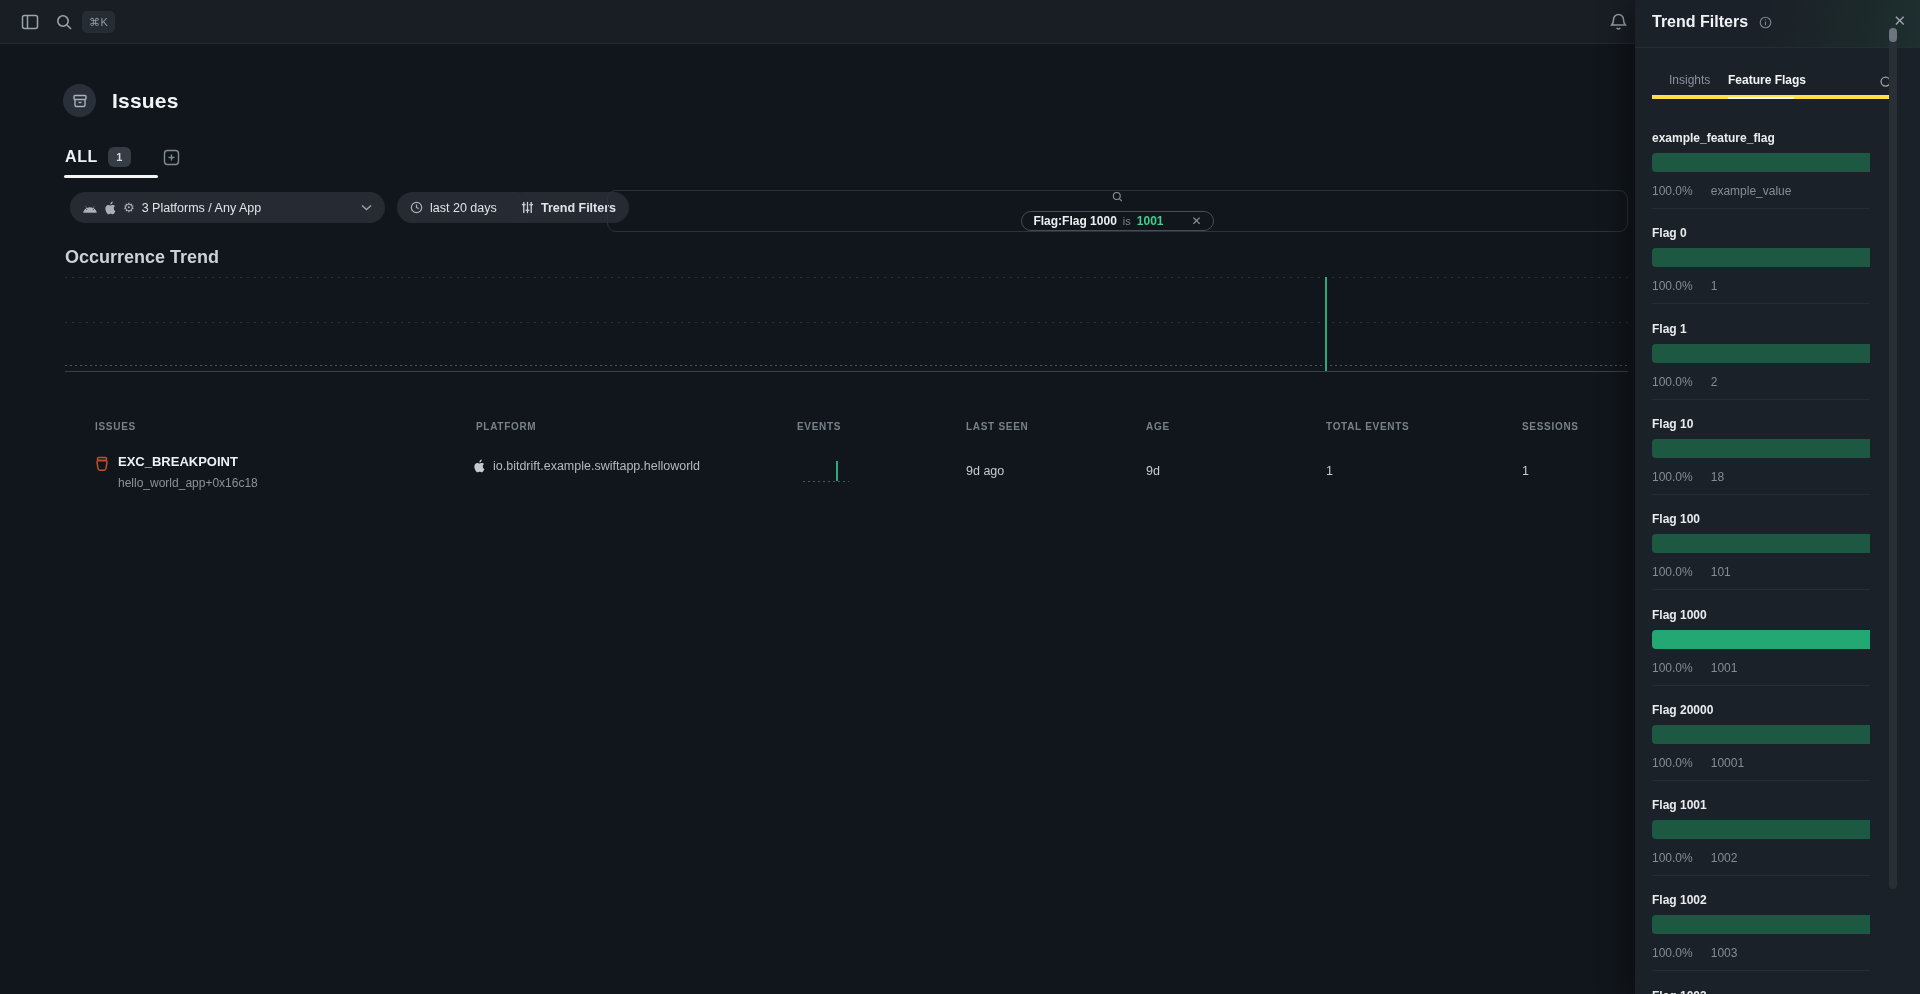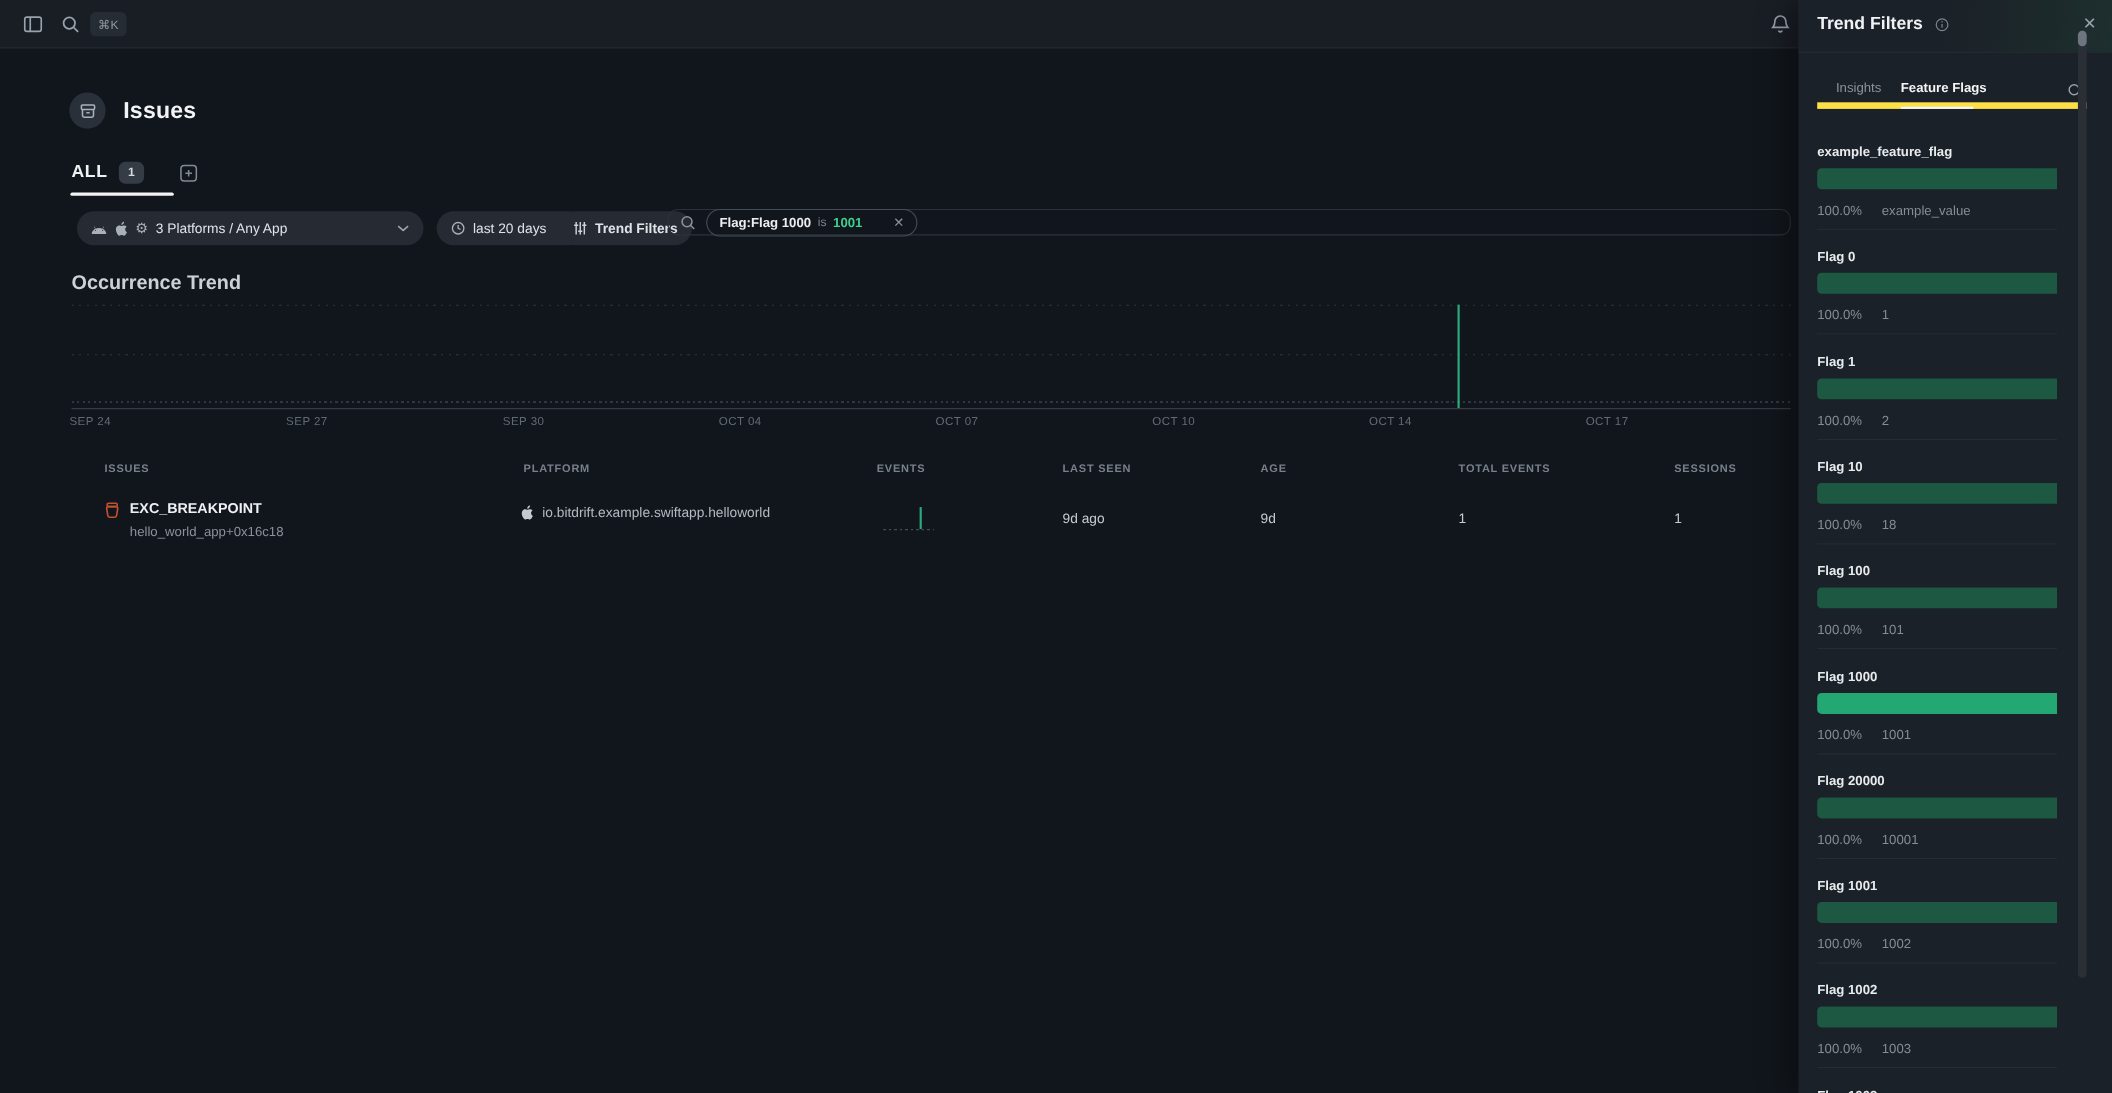--- a/index.html
+++ b/index.html
@@ -23,21 +23,21 @@
   .tab-all-label { font-size:16px; font-weight:700; letter-spacing:.6px; color:#eef0f3; }
   .tab-count { min-width:23px; height:20px; padding:0 6px; border-radius:6px; background:#363c45; color:#d7dbe0; font-size:11px; font-weight:700; display:flex; align-items:center; justify-content:center; }
   .tab-underline { position:absolute; left:-1px; top:28px; width:94px; height:2.5px; background:#f2f4f6; border-radius:2px; }
   .add-view { position:absolute; left:97px; top:1px; width:19px; height:19px; color:#828a94; cursor:pointer; }
 
   
   .pill { position:absolute; top:148px; height:31px; background:#262b33; border-radius:16px; display:flex; align-items:center; gap:7px; padding:0 13px; font-size:12.5px; color:#dfe3e8; cursor:pointer; white-space:nowrap; }
   .pill .chev { color:#9aa2ac; margin-left:4px; }
   .plat-icons { display:flex; align-items:center; gap:7px; color:#a9b0b9; }
   .gear-glyph { font-size:13px; line-height:1; color:#a9b0b9; }
-  .searchbox { position:absolute; left:607px; top:146px; width:1021px; height:24px; border:1px solid #2b323b; border-radius:9px; display:flex; align-items:center; padding:0 10px; gap:9px; }
+  .searchbox { position:absolute; left:607px; top:146px; width:1021px; height:42px; border:1px solid #2b323b; border-radius:9px; display:flex; align-items:center; padding:0 10px; gap:9px;flex-direction:column; }
   .chip { height:25px; border:1px solid #454d57; border-radius:13px; display:flex; align-items:center; gap:6px; padding:0 11px; font-size:12px; }
   .chip-key { color:#eceef1; font-weight:700; }
   .chip-op { color:#7b838e; font-size:11px; }
   .chip-val { color:#41cf8e; font-weight:700; }
   .chip-x { color:#8b929b; margin-left:22px; font-size:12px; cursor:pointer; }
 
   
   .chart-title { position:absolute; left:65px; top:203px; font-size:18px; font-weight:700; color:#ccd1d7; }
   .gridline { position:absolute; left:65px; width:1563px; height:1px; }
   .dot-faint { background-image:repeating-linear-gradient(90deg,#2b313a 0 2px,transparent 2px 7px); }
@@ -57,21 +57,21 @@
   .spark-base { position:absolute; left:803px; top:437px; width:46px; height:1px; background-image:repeating-linear-gradient(90deg,#4a525c 0 2px,transparent 2px 5px); }
   .spark-tick { position:absolute; left:836px; top:417px; width:2px; height:20px; background:#2da87a; }
 
   
   .panel { position:absolute; left:1635px; top:0; width:285px; height:994px; background:#1b2128; box-shadow:-10px 0 26px rgba(0,0,0,.35); }
   .panel-head { position:absolute; left:0; top:0; width:285px; height:48px; background:linear-gradient(100deg,#1b2128 45%,#1c2a2b 82%,#1e2f2f 100%); border-bottom:1px solid #262c33; }
   .panel-title-row { position:absolute; left:17px; top:13px; display:flex; align-items:center; gap:11px; }
   .panel-title { font-size:16px; font-weight:700; color:#f0f2f5; }
   .info-ic { color:#7b838d; }
   .panel-close { position:absolute; right:14px; top:12px; font-size:15px; color:#9aa1ab; cursor:pointer; }
-  .panel-tabs { position:absolute; left:17px; top:69px; width:245px; height:30px; border-bottom:6px solid #fde047; }
+  .panel-tabs { position:absolute; left:17px; top:69px; width:245px; height:30px; border-bottom:4px solid #fde047; }
   .ptab { position:absolute; top:4px; font-size:12px; cursor:pointer; }
   .ptab.inactive { left:17px; color:#8b929c; }
   .ptab.active { left:76px; color:#f2f4f6; font-weight:700; }
   .ptab-underline { position:absolute; left:76px; top:28px; width:66px; height:2px; background:#f2f4f6; }
   .panel-search-ic { position:absolute; right:3px; top:6px; color:#9aa1ab; cursor:pointer; }
 
   .flags-list { position:absolute; left:0; top:99px; width:235px; height:895px; overflow:hidden; }
   .flag-item { position:absolute; left:17px; width:236px; height:95px; }
   .flag-name { font-size:12px; font-weight:700; color:#e9ecee; line-height:14px; }
   .flag-bar { position:absolute; left:0; top:22px; width:222px; height:19px; border-radius:4px; background:#1d5942; cursor:pointer; }
@@ -194,30 +194,20 @@
         <span class="chip-x">✕</span>
       </div>
     </div>
 
     <div class="chart-title">Occurrence Trend</div>
     <div class="gridline dot-faint" style="top:233px"></div>
     <div class="gridline dot-faint" style="top:278px"></div>
     <div class="gridline dot-strong" style="top:321px"></div>
     <div class="axis-line" style="top:327px"></div>
     <div class="spike" style="left:1325px; top:233px; height:94px;"></div>
-    <div class="chart-x-axis">
-        <div class="xlab" style="left: 82px;">SEP 24</div>
-        <div class="xlab" style="left: 279px;">SEP 27</div>
-        <div class="xlab" style="left: 476px;">SEP 30</div>
-        <div class="xlab" style="left: 673px;">OCT 04</div>
-        <div class="xlab" style="left: 870px;">OCT 07</div>
-        <div class="xlab" style="left: 1067px;">OCT 10</div>
-        <div class="xlab" style="left: 1264px;">OCT 14</div>
-        <div class="xlab" style="left: 1461px;">OCT 17</div>
-      </div>
 
     <div class="th" style="left:95px">ISSUES</div>
     <div class="th" style="left:476px">PLATFORM</div>
     <div class="th" style="left:797px">EVENTS</div>
     <div class="th" style="left:966px">LAST SEEN</div>
     <div class="th" style="left:1146px">AGE</div>
     <div class="th" style="left:1326px">TOTAL EVENTS</div>
     <div class="th" style="left:1522px">SESSIONS</div>
 
     <div>

